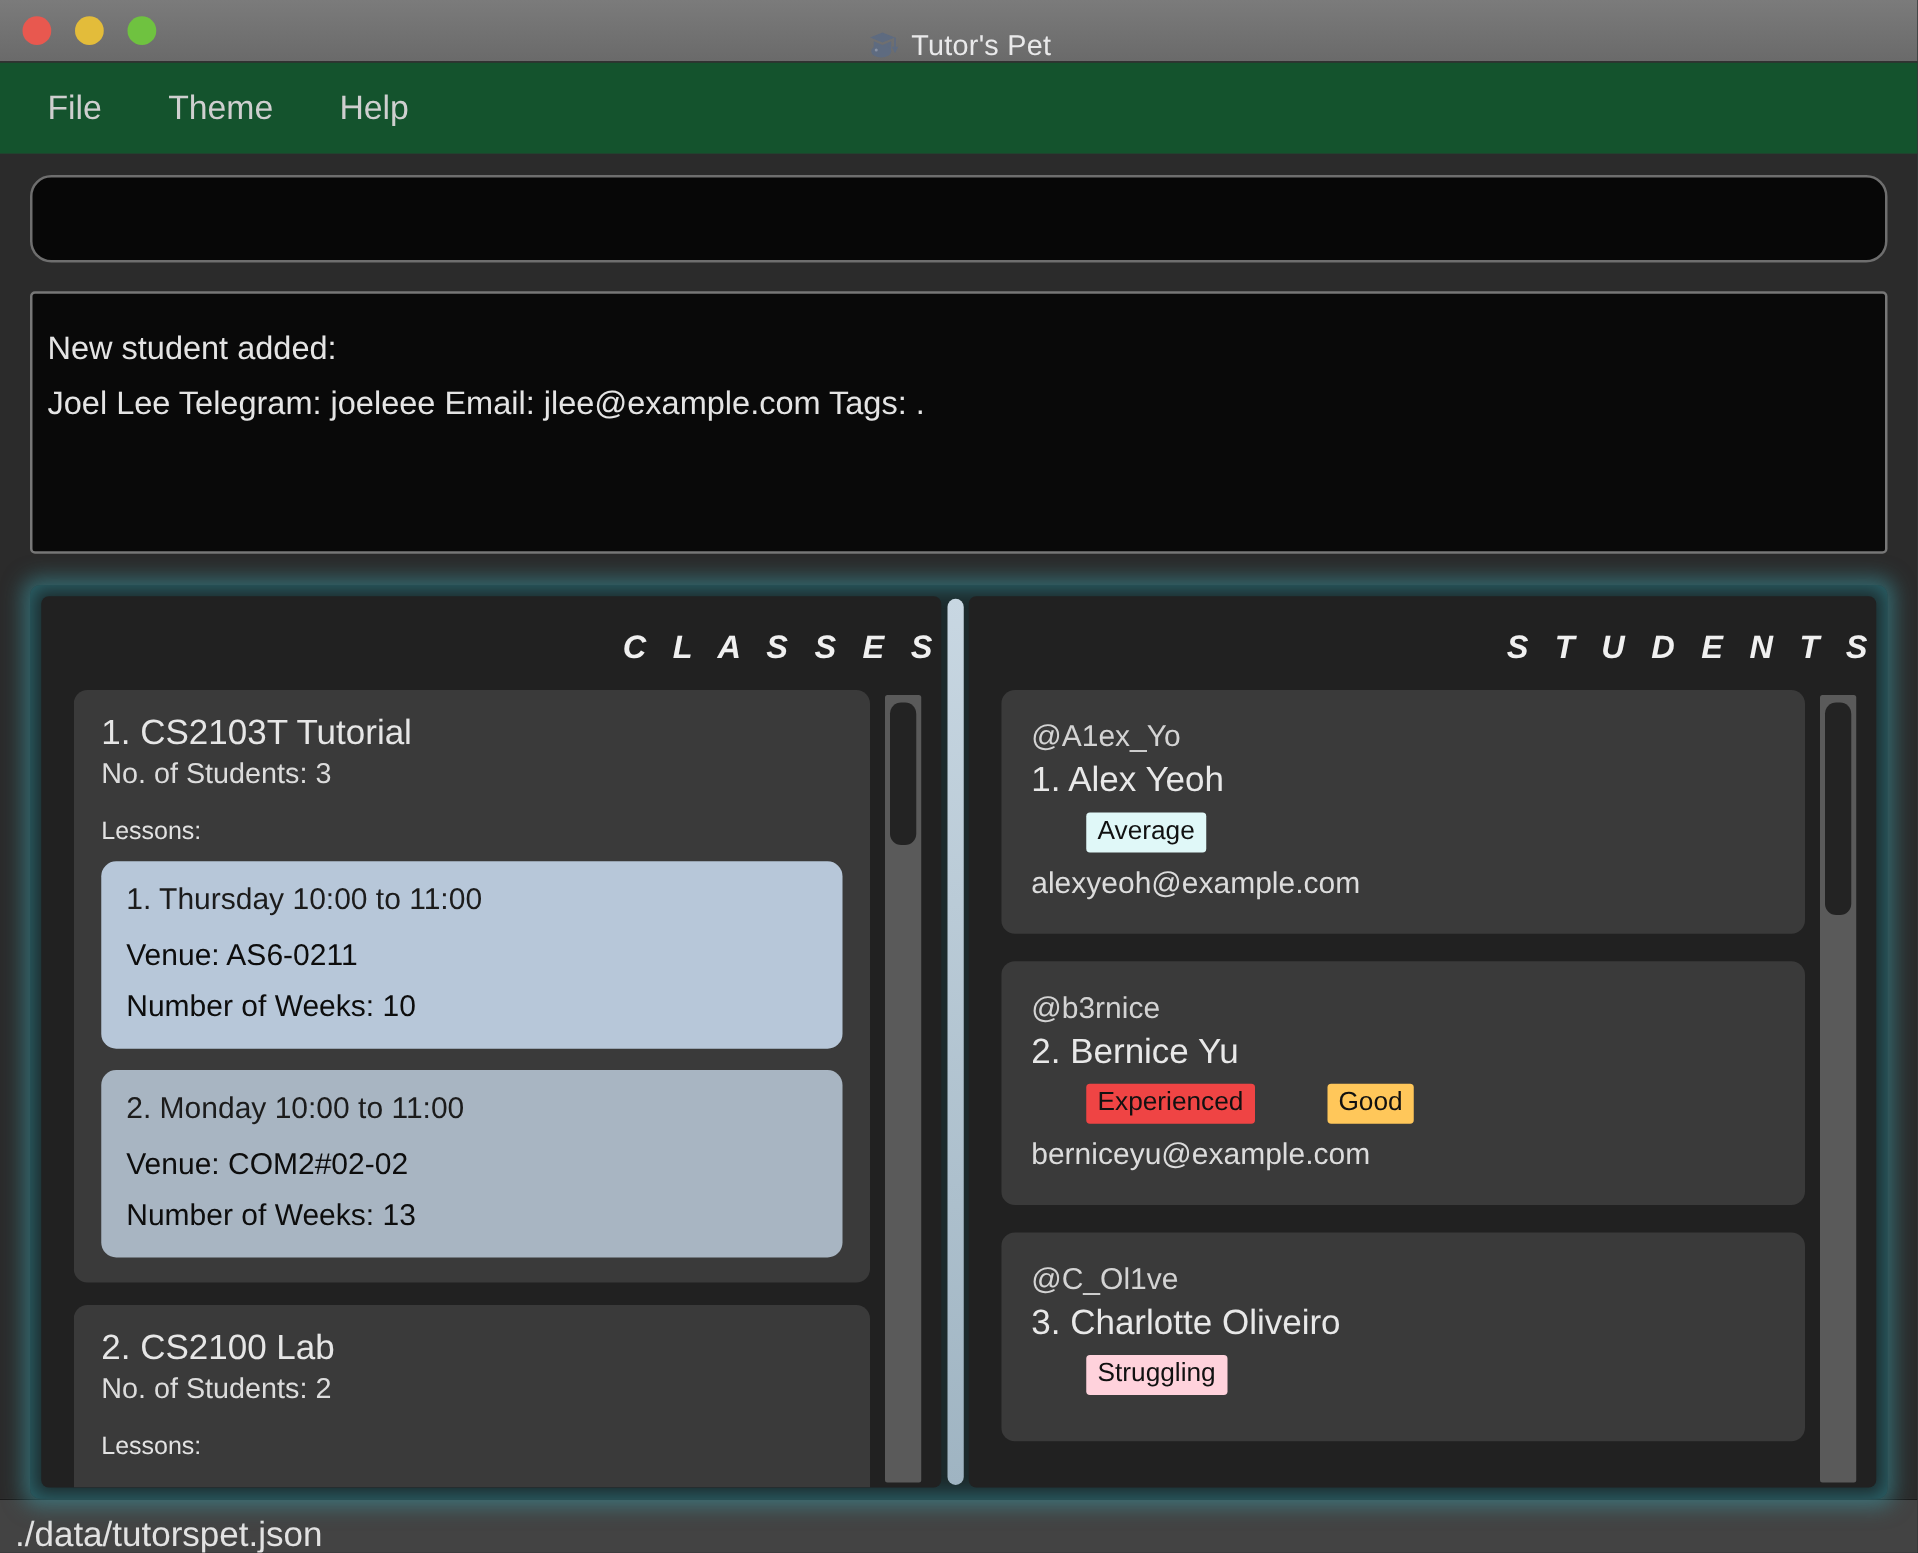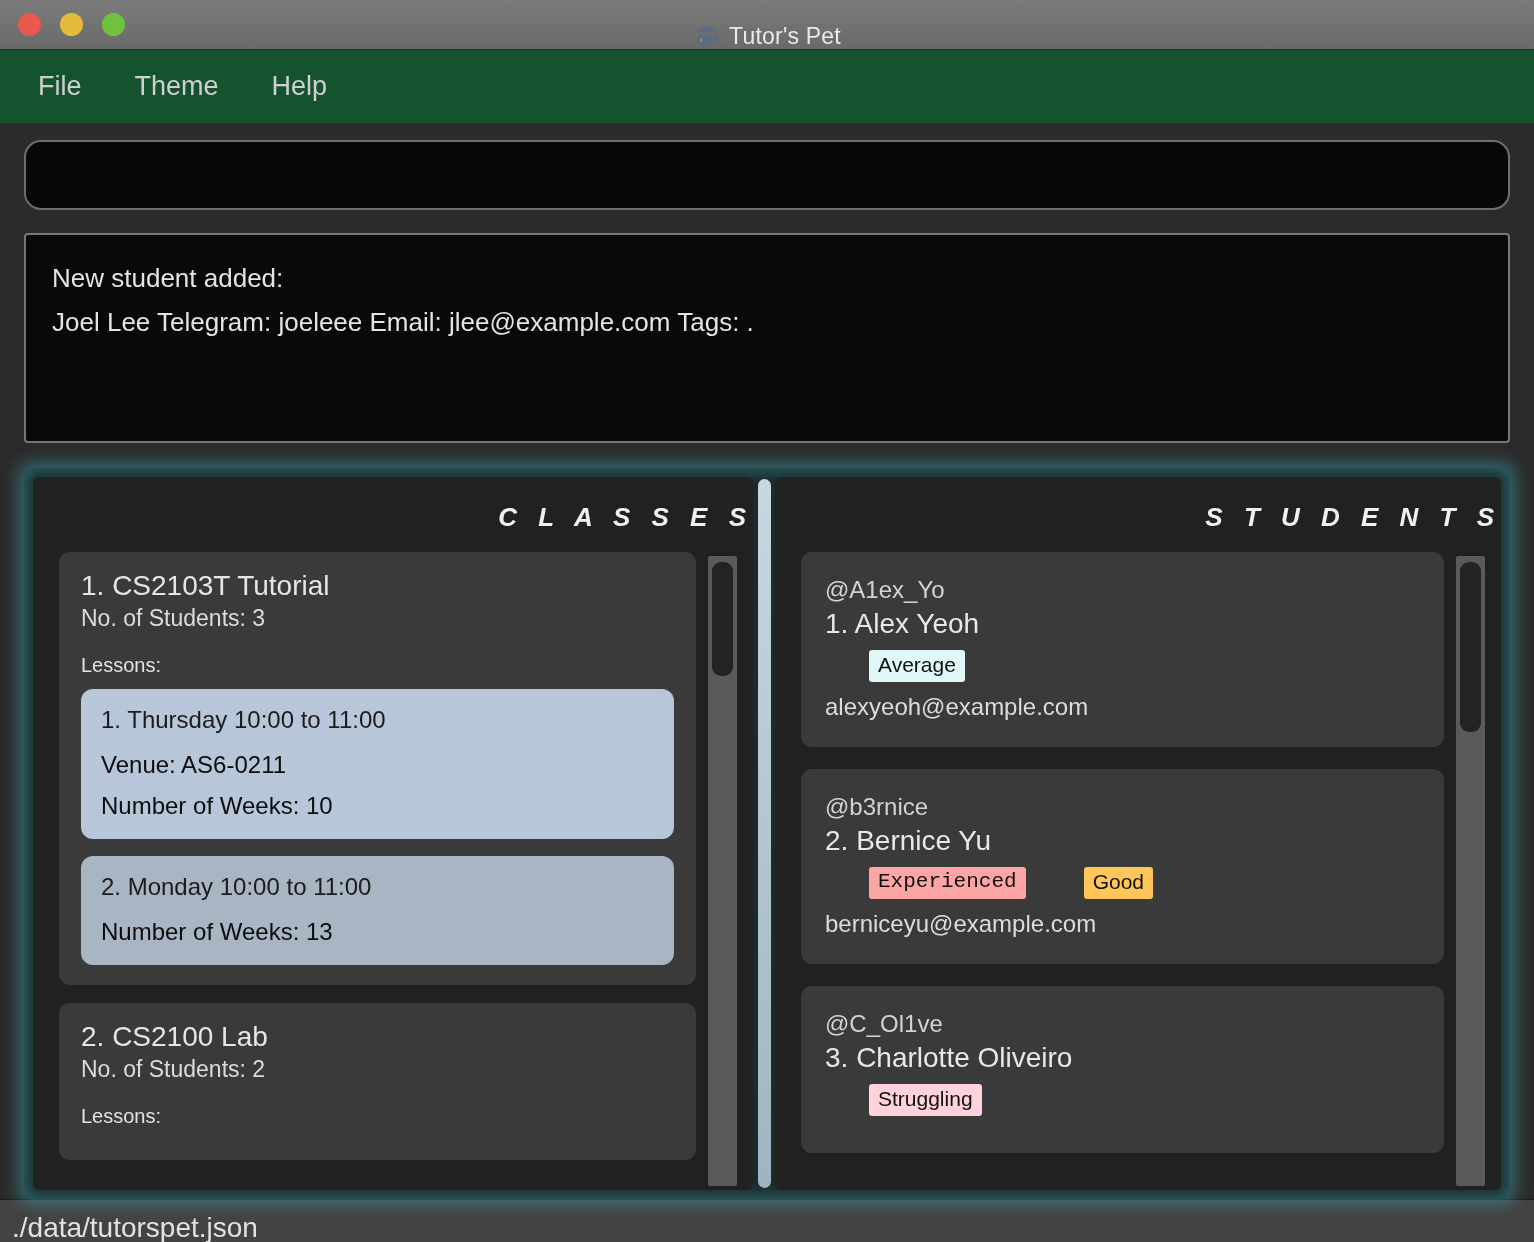--- a/index.html
+++ b/index.html
@@ -57,21 +57,21 @@
     border:2px solid #6e6e6e;
     border-radius:17px;
   }
 
   .result-box{
     margin-top:23px;
     height:210px;
     background:#090909;
     border:2px solid #777;
     border-radius:4px;
-    padding:22px 26px;
+    padding:22px 12px;
   }
   .result-line{
     font-size:26px; color:#e4e4e4; line-height:1.68;
     white-space:pre;
   }
 
   
   .panes-wrap{
     margin-top:25px;
     flex:1;
@@ -230,20 +230,21 @@
               <div class="class-title">1.  CS2103T Tutorial</div>
               <div class="class-sub">No. of Students:  3</div>
               <div class="lessons-label">Lessons:</div>
               <div class="lesson-card c0">
                 <div class="lesson-title">1. Thursday 10:00 to 11:00</div>
                 <div class="lesson-row">Venue: AS6-0211</div>
                 <div class="lesson-row">Number of Weeks: 10</div>
               </div>
               <div class="lesson-card c1">
                 <div class="lesson-title">2. Monday 10:00 to 11:00</div>
+                <div class="lesson-row">Venue: COM2#02-02</div>
                 <div class="lesson-row">Number of Weeks: 13</div>
               </div>
             </div>
             <div class="class-card">
               <div class="class-title">2.  CS2100 Lab</div>
               <div class="class-sub">No. of Students:  2</div>
               <div class="lessons-label">Lessons:</div>
             </div>
           </div>
         <div class="sbar">
@@ -265,21 +266,21 @@
               <div class="sname">1.  Alex Yeoh</div>
               <div class="tags">
                 <span class="tag" style="background: rgb(224, 248, 248);">Average</span>
               </div>
               <div class="email">alexyeoh@example.com</div>
             </div>
             <div class="student-card">
               <div class="handle">@b3rnice</div>
               <div class="sname">2.  Bernice Yu</div>
               <div class="tags">
-                <span class="tag" style="background: #fca5a5; font-family: Liberation Mono, monospace;">Experienced</span>
+                <span class="tag" style="background: #ef4444;">Experienced</span>
                 <span class="tag" style="background: rgb(255, 199, 90);">Good</span>
               </div>
               <div class="email">berniceyu@example.com</div>
             </div>
             <div class="student-card">
               <div class="handle">@C_Ol1ve</div>
               <div class="sname">3.  Charlotte Oliveiro</div>
               <div class="tags">
                 <span class="tag" style="background: rgb(255, 210, 220);">Struggling</span>
               </div>

